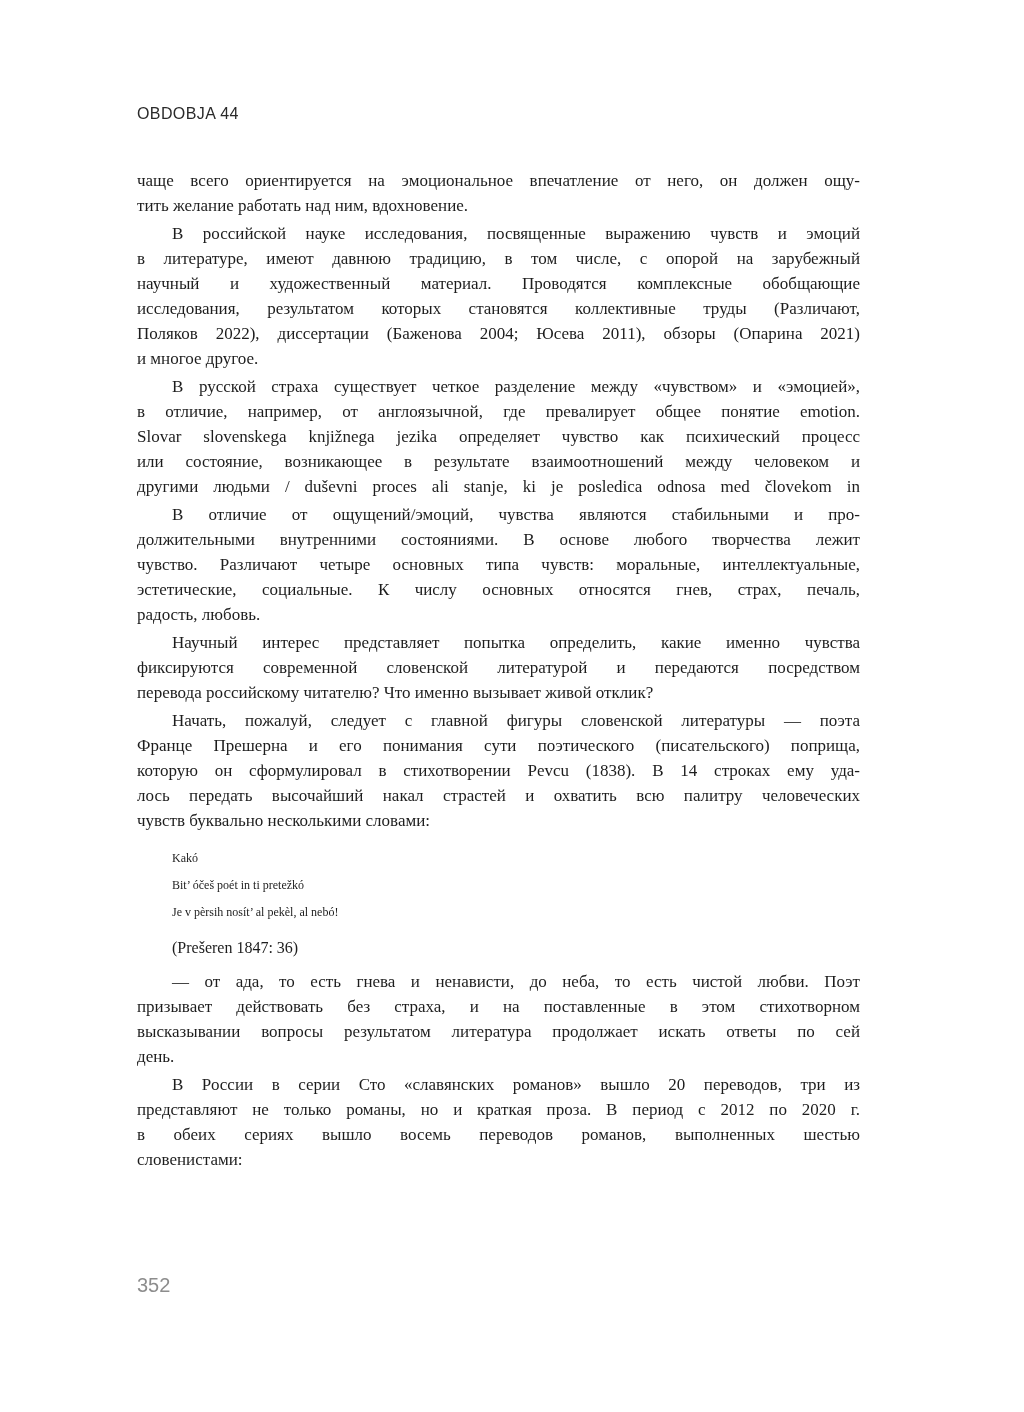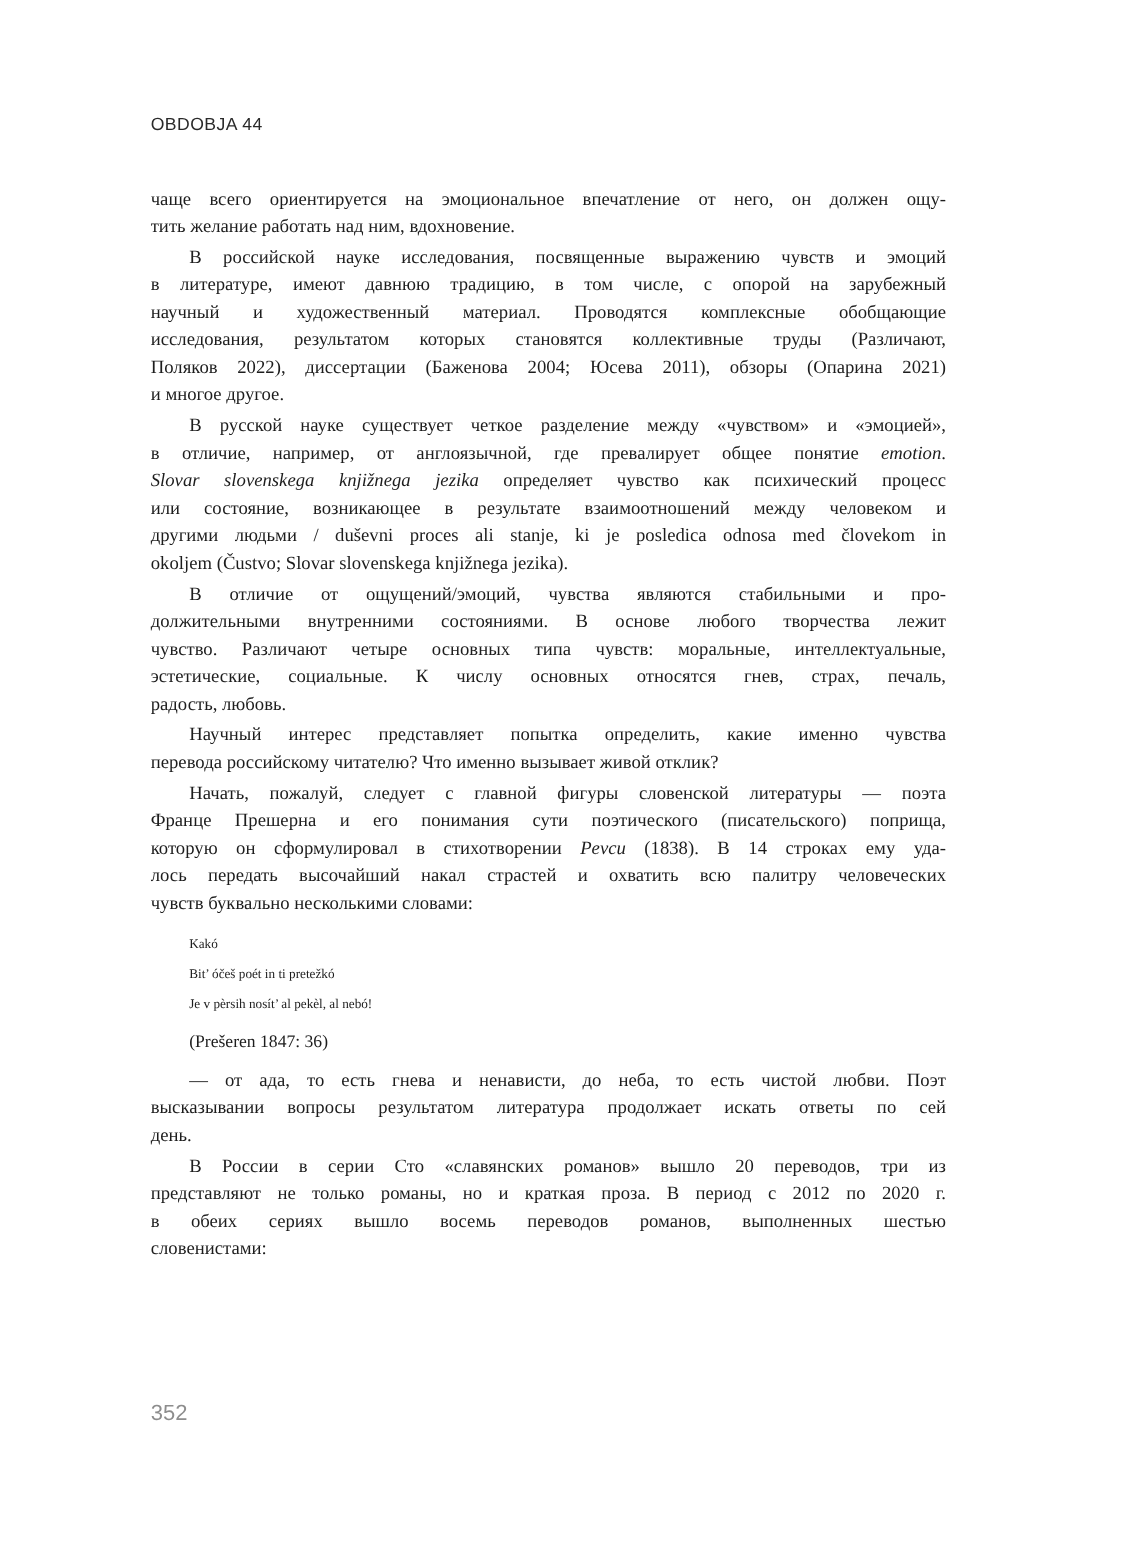--- a/index.html
+++ b/index.html
@@ -28,21 +28,21 @@
     width: 723px;
   }
   .para { margin: 0 0 3px 0; }
   .tline {
     font-size: 17px;
     line-height: 25px;
     white-space: normal;
   }
   .tline.just { text-align: justify; text-align-last: justify; }
   .tline.ind { text-indent: 35px; }
-  .it { font-style: italic; }
+  .it { }
   .poem {
     margin: 12px 0 0 0;
     padding-left: 35px;
   }
   .pline {
     font-size: 12px;
     line-height: 27px;
   }
   .citation {
     margin-top: 8px;
@@ -74,36 +74,36 @@
         </div>
         <div class="para">
           <div class="tline just ind"><span>В российской науке исследования, посвященные выражению чувств и эмоций</span></div>
           <div class="tline just"><span>в литературе, имеют давнюю традицию, в том числе, с опорой на зарубежный</span></div>
           <div class="tline just"><span>научный и художественный материал. Проводятся комплексные обобщающие</span></div>
           <div class="tline just"><span>исследования, результатом которых становятся коллективные труды (Различают,</span></div>
           <div class="tline just"><span>Поляков 2022), диссертации (Баженова 2004; Юсева 2011), обзоры (Опарина 2021)</span></div>
           <div class="tline"><span>и многое другое.</span></div>
         </div>
         <div class="para">
-          <div class="tline just ind"><span>В русской науке существует четкое разделение между «чувством» и «эмоцией»,</span></div>
+          <div class="tline just ind"><span>В русской страха существует четкое разделение между «чувством» и «эмоцией»,</span></div>
           <div class="tline just"><span>в отличие, например, от англоязычной, где превалирует общее понятие </span><span class="it">emotion</span><span>.</span></div>
           <div class="tline just"><span class="it">Slovar slovenskega knjižnega jezika</span><span> определяет чувство как психический процесс</span></div>
           <div class="tline just"><span>или состояние, возникающее в результате взаимоотношений между человеком и</span></div>
           <div class="tline just"><span>другими людьми / duševni proces ali stanje, ki je posledica odnosa med človekom in</span></div>
-          <div class="tline"><span>okoljem (Čustvo; Slovar slovenskega knjižnega jezika).</span></div>
         </div>
         <div class="para">
           <div class="tline just ind"><span>В отличие от ощущений/эмоций, чувства являются стабильными и про-</span></div>
           <div class="tline just"><span>должительными внутренними состояниями. В основе любого творчества лежит</span></div>
           <div class="tline just"><span>чувство. Различают четыре основных типа чувств: моральные, интеллектуальные,</span></div>
           <div class="tline just"><span>эстетические, социальные. К числу основных относятся гнев, страх, печаль,</span></div>
           <div class="tline"><span>радость, любовь.</span></div>
         </div>
         <div class="para">
           <div class="tline just ind"><span>Научный интерес представляет попытка определить, какие именно чувства</span></div>
+          <div class="tline just"><span>фиксируются современной словенской литературой и передаются посредством</span></div>
           <div class="tline"><span>перевода российскому читателю? Что именно вызывает живой отклик?</span></div>
         </div>
         <div class="para">
           <div class="tline just ind"><span>Начать, пожалуй, следует с главной фигуры словенской литературы — поэта</span></div>
           <div class="tline just"><span>Франце Прешерна и его понимания сути поэтического (писательского) поприща,</span></div>
           <div class="tline just"><span>которую он сформулировал в стихотворении </span><span class="it">Pevcu</span><span> (1838). В 14 строках ему уда-</span></div>
           <div class="tline just"><span>лось передать высочайший накал страстей и охватить всю палитру человеческих</span></div>
           <div class="tline"><span>чувств буквально несколькими словами:</span></div>
         </div>
       </div>
@@ -113,20 +113,21 @@
           <div class="pline">Kakó</div>
           <div class="pline">Bit’ óčeš poét in ti pretežkó</div>
           <div class="pline">Je v pèrsih nosít’ al pekèl, al nebó!</div>
         </div>
     </blockquote>
     <div class="citation">(Prešeren 1847: 36)</div>
 
     <div id="paras-bottom" class="after-quote">
         <div class="para">
           <div class="tline just ind"><span>— от ада, то есть гнева и ненависти, до неба, то есть чистой любви. Поэт</span></div>
+          <div class="tline just"><span>призывает действовать без страха, и на поставленные в этом стихотворном</span></div>
           <div class="tline just"><span>высказывании вопросы результатом литература продолжает искать ответы по сей</span></div>
           <div class="tline"><span>день.</span></div>
         </div>
         <div class="para">
           <div class="tline just ind"><span>В России в серии Сто «славянских романов» вышло 20 переводов, три из</span></div>
           <div class="tline just"><span>представляют не только романы, но и краткая проза. В период с 2012 по 2020 г.</span></div>
           <div class="tline just"><span>в обеих сериях вышло восемь переводов романов, выполненных шестью</span></div>
           <div class="tline"><span>словенистами:</span></div>
         </div>
       </div>

